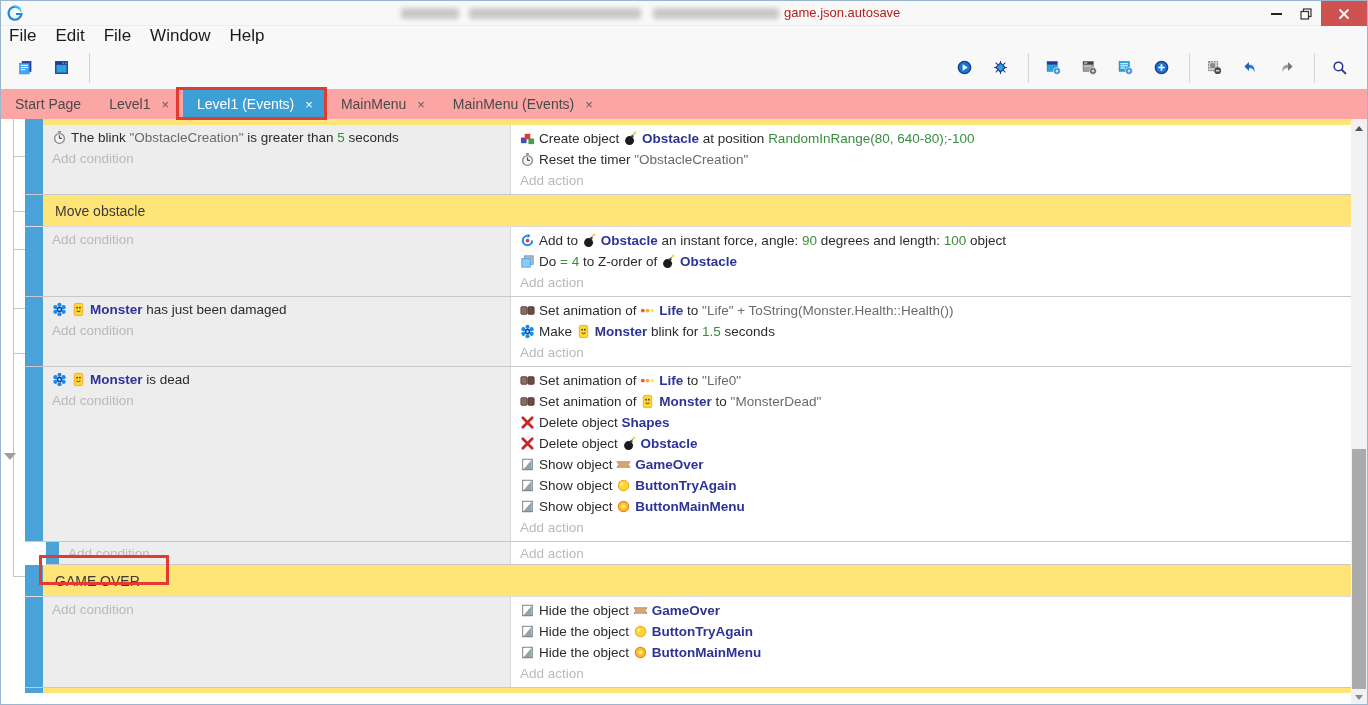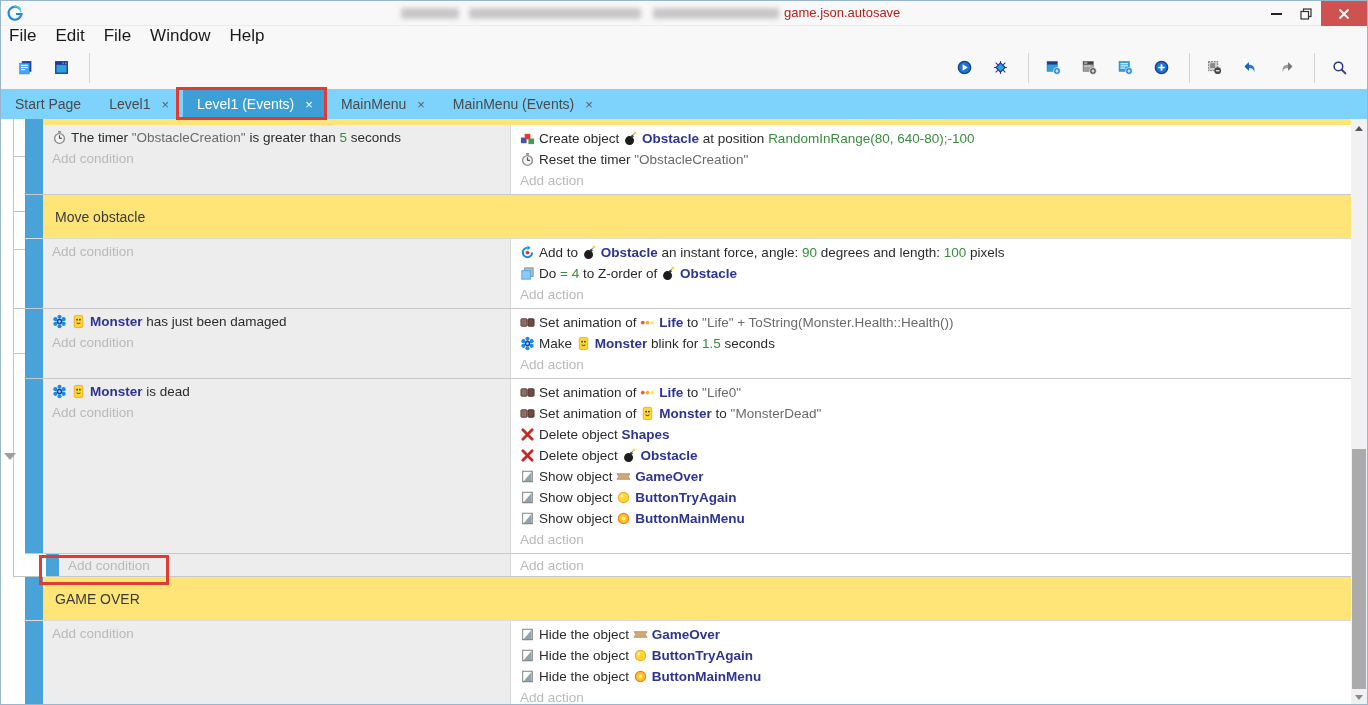--- a/index.html
+++ b/index.html
@@ -24,42 +24,42 @@
   .menu-item{cursor:default;}
 
   
   .toolbar{height:43px;background:#f8f8f8;display:flex;align-items:center;padding:0 8px;}
   .tbtn{width:36px;height:36px;display:flex;align-items:center;justify-content:center;flex:0 0 auto;}
   .tbtn svg{width:32px;height:32px;}
   .tdivider{width:1px;height:30px;background:#d4d4d4;margin:0 8px;flex:0 0 auto;}
   .tspacer{flex:1;}
 
   
-  .tabbar{height:30px;background:#7dd3fc;display:flex;align-items:stretch;font-size:14px;color:#4a4a4a;}
+  .tabbar{height:30px;background:#fca5a5;display:flex;align-items:stretch;font-size:14px;color:#4a4a4a;}
   .tab{display:flex;align-items:center;padding:0 14px;gap:11px;white-space:nowrap;}
   .tab .close-x{font-size:13px;color:#5d5d5d;}
   .tab.active{background:var(--accent-blue);color:#fff;}
   .tab.active .close-x{color:#fff;}
 
   
   .events{position:relative;height:587px;background:#fff;}
   .rows{position:absolute;left:0;top:0;right:16px;}
   .evrow{display:flex;margin-left:24px;border-bottom:1px solid #c9c9c9;}
   .bar{width:18px;background:var(--bar-blue);flex:0 0 auto;}
   .cond{width:468px;background:#ededed;border-right:1px solid #d8d8d8;padding:2px 0;}
   .act{flex:1;background:#fff;padding:3px 0;}
   .line{height:21px;display:flex;align-items:center;white-space:pre;font-size:13.5px;color:#2b2b2b;padding-left:9px;overflow:hidden;}
   .seg.t{color:#2b2b2b;}
   .seg.str{color:var(--string-gray);}
   .seg.num{color:var(--value-green);}
   .seg.obj{color:var(--object-navy);font-weight:bold;}
   .line.add{color:#b9b9b9;}
   .ic{width:15px;height:15px;margin-right:4px;flex:0 0 auto;display:inline-block;}
   .ic svg{width:15px;height:15px;display:block;}
-  .group{height:44px;display:flex;margin-left:24px;border-bottom:1px solid #dcdcdc;}
+  .group{height:32px;display:flex;margin-left:24px;border-bottom:1px solid #dcdcdc;}
   .glabel{flex:1;background:var(--group-yellow);display:flex;align-items:center;padding-left:12px;font-size:14px;color:#3a3a3a;}
   .sliver{display:flex;margin-left:24px;}
   .sliver .ybar{flex:1;background:var(--group-yellow);}
   .sliver.top{height:6px;}
   .sliver.bottom{height:5px;}
   .evrow.sub{margin-left:45px;}
   .evrow.sub .bar{width:13px;}
   .evrow.sub .cond{width:452px;padding:0;}
   .evrow.sub .act{padding:0;}
   .evrow.sub .line{height:22px;}
@@ -288,21 +288,21 @@
           <div class="bar"></div>
           <div class="ybar"></div>
         </div>
         <div class="evrow">
           <div class="bar"></div>
           <div class="cond">
             <div class="line"><span class="ic"><svg viewBox="0 0 16 16">
                   <rect x="6.3" y="1" width="3.4" height="2" rx="0.5" fill="#8a8a8a"></rect>
                   <circle cx="8" cy="9" r="5.2" fill="#f5f5f5" stroke="#8a8a8a" stroke-width="1.4"></circle>
                   <path d="M8 9 L8 5.6 M8 9 L10.6 9" stroke="#555" stroke-width="1.3" fill="none"></path>
-                </svg></span><span class="seg t">The timer </span><span class="seg str">"ObstacleCreation"</span><span class="seg t"> is greater than </span><span class="seg num">5</span><span class="seg t"> seconds</span></div>
+                </svg></span><span class="seg t">The blink </span><span class="seg str">"ObstacleCreation"</span><span class="seg t"> is greater than </span><span class="seg num">5</span><span class="seg t"> seconds</span></div>
             <div class="line add">Add condition</div>
           </div>
           <div class="act">
             <div class="line"><span class="ic"><svg viewBox="0 0 16 16">
                   <rect x="1" y="7" width="6" height="6" fill="#3f51b5"></rect>
                   <rect x="5" y="3" width="6" height="6" fill="#e53935"></rect>
                   <rect x="9" y="8" width="6" height="6" fill="#43a047"></rect>
                 </svg></span><span class="seg t">Create object </span><span class="ic"><svg viewBox="0 0 16 16">
                   <circle cx="7" cy="10.2" r="4.8" fill="#1c1c1c"></circle>
                   <rect x="8.6" y="4.4" width="2.6" height="2.6" fill="#424242" transform="rotate(45 9.9 5.7)"></rect>
@@ -329,21 +329,21 @@
           <div class="act">
             <div class="line"><span class="ic"><svg viewBox="0 0 16 16">
                   <path d="M13 8 A5 5 0 1 1 8 3" fill="none" stroke="#1e88e5" stroke-width="2.2"></path>
                   <path d="M8 0.5 L8 5.5 L11.2 3 Z" fill="#1e88e5"></path>
                   <circle cx="8" cy="8" r="2" fill="#e53935"></circle>
                 </svg></span><span class="seg t">Add to </span><span class="ic"><svg viewBox="0 0 16 16">
                   <circle cx="7" cy="10.2" r="4.8" fill="#1c1c1c"></circle>
                   <rect x="8.6" y="4.4" width="2.6" height="2.6" fill="#424242" transform="rotate(45 9.9 5.7)"></rect>
                   <path d="M10.6 4.6 Q12 3.2 12.4 2" stroke="#757575" stroke-width="1" fill="none"></path>
                   <circle cx="12.8" cy="2" r="1.5" fill="#fdd835"></circle>
-                </svg></span><span class="seg obj">Obstacle</span><span class="seg t"> an instant force, angle: </span><span class="seg num">90</span><span class="seg t"> degrees and length: </span><span class="seg num">100</span><span class="seg t"> pixels</span></div>
+                </svg></span><span class="seg obj">Obstacle</span><span class="seg t"> an instant force, angle: </span><span class="seg num">90</span><span class="seg t"> degrees and length: </span><span class="seg num">100</span><span class="seg t"> object</span></div>
             <div class="line"><span class="ic"><svg viewBox="0 0 16 16">
                   <rect x="5" y="2" width="9" height="9" fill="#b0bec5" stroke="#78909c"></rect>
                   <rect x="2" y="5" width="9" height="9" fill="#90caf9" stroke="#42a5f5"></rect>
                 </svg></span><span class="seg t">Do </span><span class="seg num">= 4</span><span class="seg t"> to Z-order of </span><span class="ic"><svg viewBox="0 0 16 16">
                   <circle cx="7" cy="10.2" r="4.8" fill="#1c1c1c"></circle>
                   <rect x="8.6" y="4.4" width="2.6" height="2.6" fill="#424242" transform="rotate(45 9.9 5.7)"></rect>
                   <path d="M10.6 4.6 Q12 3.2 12.4 2" stroke="#757575" stroke-width="1" fill="none"></path>
                   <circle cx="12.8" cy="2" r="1.5" fill="#fdd835"></circle>
                 </svg></span><span class="seg obj">Obstacle</span></div>
             <div class="line add">Add action</div>

